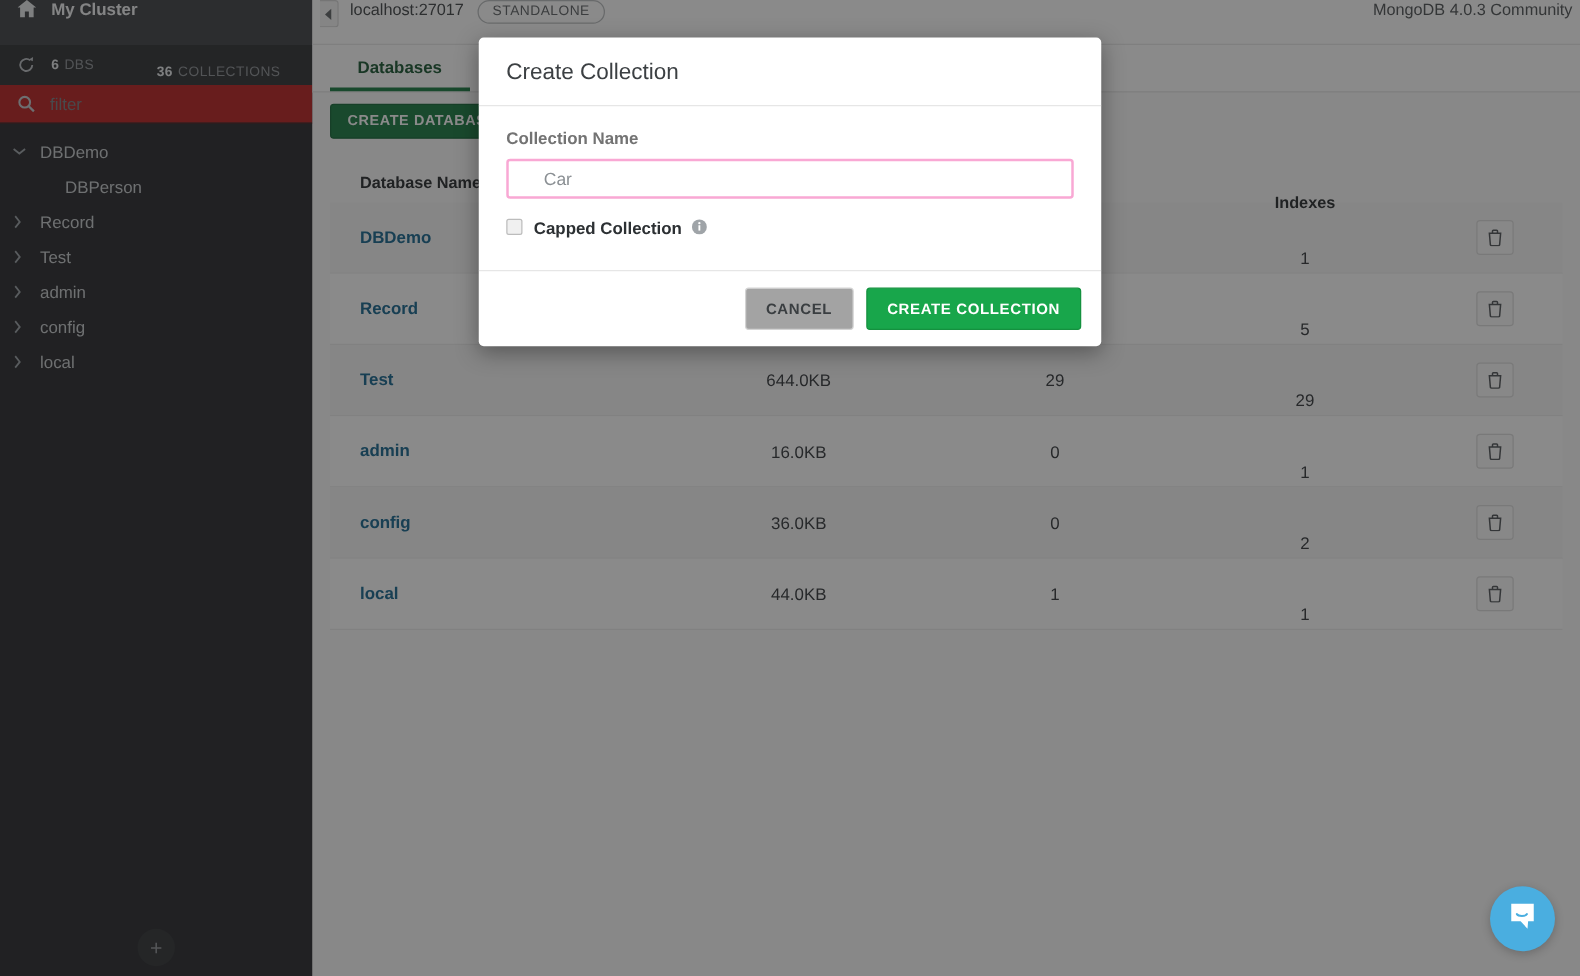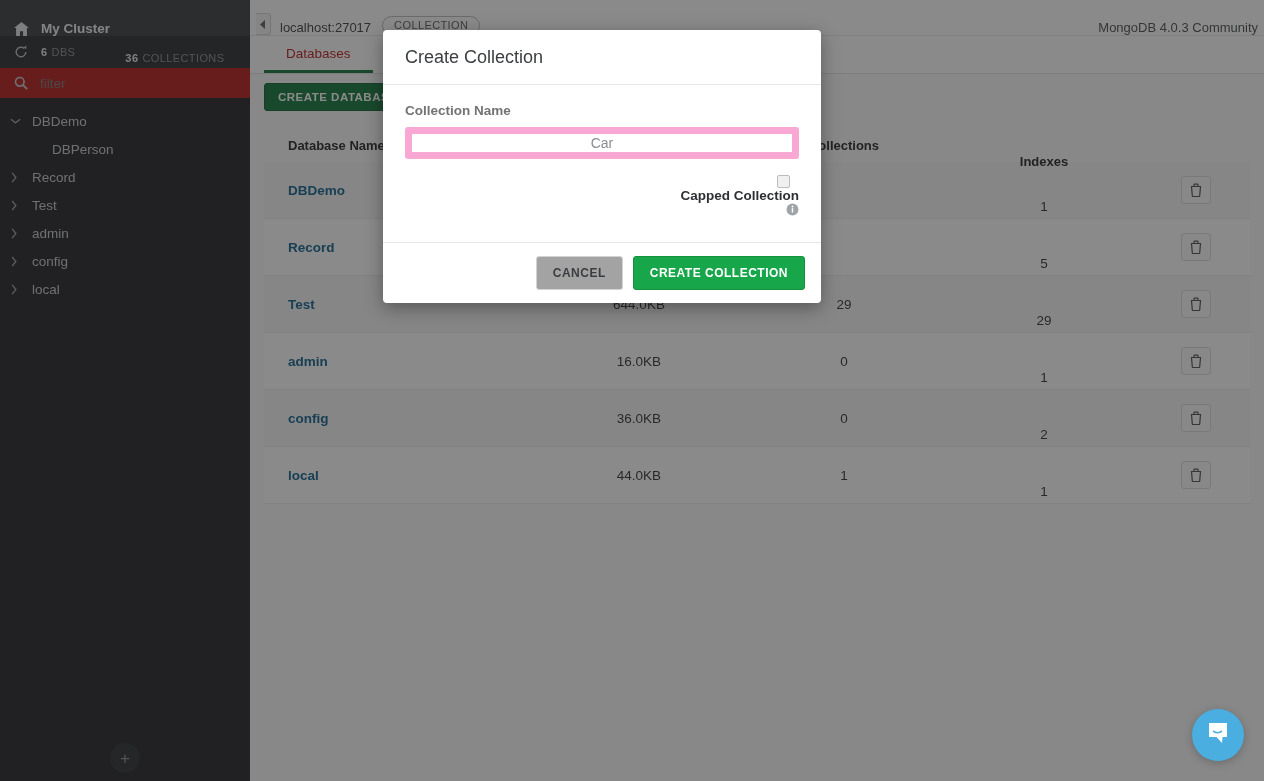--- a/index.html
+++ b/index.html
@@ -13,21 +13,21 @@
 
   
   #sidebar {
     position: absolute; left: 0; top: 0;
     width: 250px; height: 781px;
     background: #242528;
     color: #c0c3c5;
     overflow: hidden;
   }
   .sb-header {
-    height: 36px; display: flex; align-items: flex-end;
+    height: 36px; display: flex; align-items: flex-start;
     padding: 0 14px; background: #3b3d42;
     color: #f2f3f4; font-size: 13.5px; font-weight: bold;
   }
   .sb-header .home-ico { margin-right: 12px; display:flex; align-items:center; }
   .sb-stats {
     height: 32px; display: flex; align-items: center;
     padding: 0 14px; background: #2a2c2f;
     font-size: 11px; letter-spacing: .4px;
     color: #8b8f93;
   }
@@ -67,21 +67,21 @@
     color: #8d9195; font-size: 17px; line-height: 1;
   }
 
   
   #main {
     position: absolute; left: 250px; top: 0;
     width: 1014px; height: 781px;
     background: #fbfbfb;
   }
   .topbar {
-    height: 36px; display: flex; align-items: flex-end;
+    height: 36px; display: flex; align-items: flex-start;
     padding-left: 6px; border-bottom: 1px solid #e8e8e8;
     background: #fff;
   }
   .collapse-btn {
     width: 15px; height: 22px;
     border: 1px solid #d4d4d4; border-left: none;
     border-radius: 0 3px 3px 0;
     background: #f4f4f4;
     display: flex; align-items: center; justify-content: center;
     color: #555; font-size: 8px;
@@ -98,21 +98,21 @@
     margin-left: auto; margin-right: 6px;
     font-size: 13px; color: #4c5053;
   }
   .tabsrow {
     height: 38px; background: #fff;
     display: flex; align-items: flex-end;
     padding-left: 14px;
     border-bottom: 1px solid #e3e3e3;
   }
   .tab {
-    font-size: 13.5px; font-weight: normal; color: #b91c1c;
+    font-size: 13.5px; font-weight: bold; color: #14532d;
     padding: 0 22px 9px;
     border-bottom: 3px solid transparent;
   }
   .tab.active { border-bottom-color: #13773d; }
   .toolbar {
     height: 40px; display: flex; align-items: center;
     padding: 6px 14px 0;
   }
   .btn-green {
     background: #13773d; color: #fff;
@@ -151,44 +151,43 @@
   }
 
   
   #overlay {
     position: absolute; inset: 0;
     background: rgba(30,30,30,0.52);
     z-index: 40;
   }
   #modal {
     position: absolute; left: 383px; top: 30px;
-    width: 438px;
+    width: 498px;
     background: #fff;
     border-radius: 4px;
     box-shadow: 0 5px 18px rgba(0,0,0,0.35);
     z-index: 50;
     overflow: hidden;
   }
   .m-head {
     padding: 17px 22px 16px;
     border-bottom: 1px solid #e6e6e6;
     font-size: 18px; color: #3c4043;
   }
   .m-body { padding: 18px 22px 26px; }
   .m-label { font-size: 13.5px; font-weight: bold; color: #737373; margin-bottom: 9px; }
   .m-input {
     width: 100%; height: 32px;
-    border: 7px solid #f9a8d4; border-radius: 3px;
-    padding: 0 8px; font-size: 14px; color: #6d7276;
+    border: 2px solid #f9a8d4; border-radius: 3px;
+    padding: 0 28px; font-size: 14px; color: #6d7276;
     outline: none; font-family: "Liberation Sans", sans-serif;
     background: #fff;
-    text-align: center;
   }
   .m-input::placeholder { color: #8a8f93; }
-  .m-check { display: flex; align-items: flex-end; margin-top: 16px; flex-direction: column; }
+  .m-check { display: flex; align-items: flex-start; margin-top: 16px; }
   .m-check .box {
     width: 13px; height: 13px;
     border: 1px solid #bcbcbc; border-radius: 2px;
     background: #f0f0f0; margin-right: 9px;
   }
   .m-check .lbl { font-size: 13.5px; font-weight: bold; color: #2c3033; }
   .m-check .info-ico { margin-left: 7px; display: flex; align-items: center; }
   .m-foot {
     border-top: 1px solid #e6e6e6;
     padding: 13px 16px;
@@ -321,21 +320,21 @@
 
   <div id="main">
 
     <div class="topbar">
       <span class="collapse-btn">
         <svg width="6" height="9" viewBox="0 0 6 9">
             <path fill="#5c6063" d="M5 0L0 4.5 5 9z"></path>
           </svg>
       </span>
       <span class="host">localhost:27017</span>
-      <span class="badge">COLLECTION</span>
+      <span class="badge">STANDALONE</span>
       <span class="version">MongoDB 4.0.3 Community</span>
     </div>
 
     <div class="tabsrow">
       <div class="tab active">Databases</div>
     </div>
 
     <div class="toolbar">
       <button class="btn-green">CREATE DATABASE</button>
     </div>

